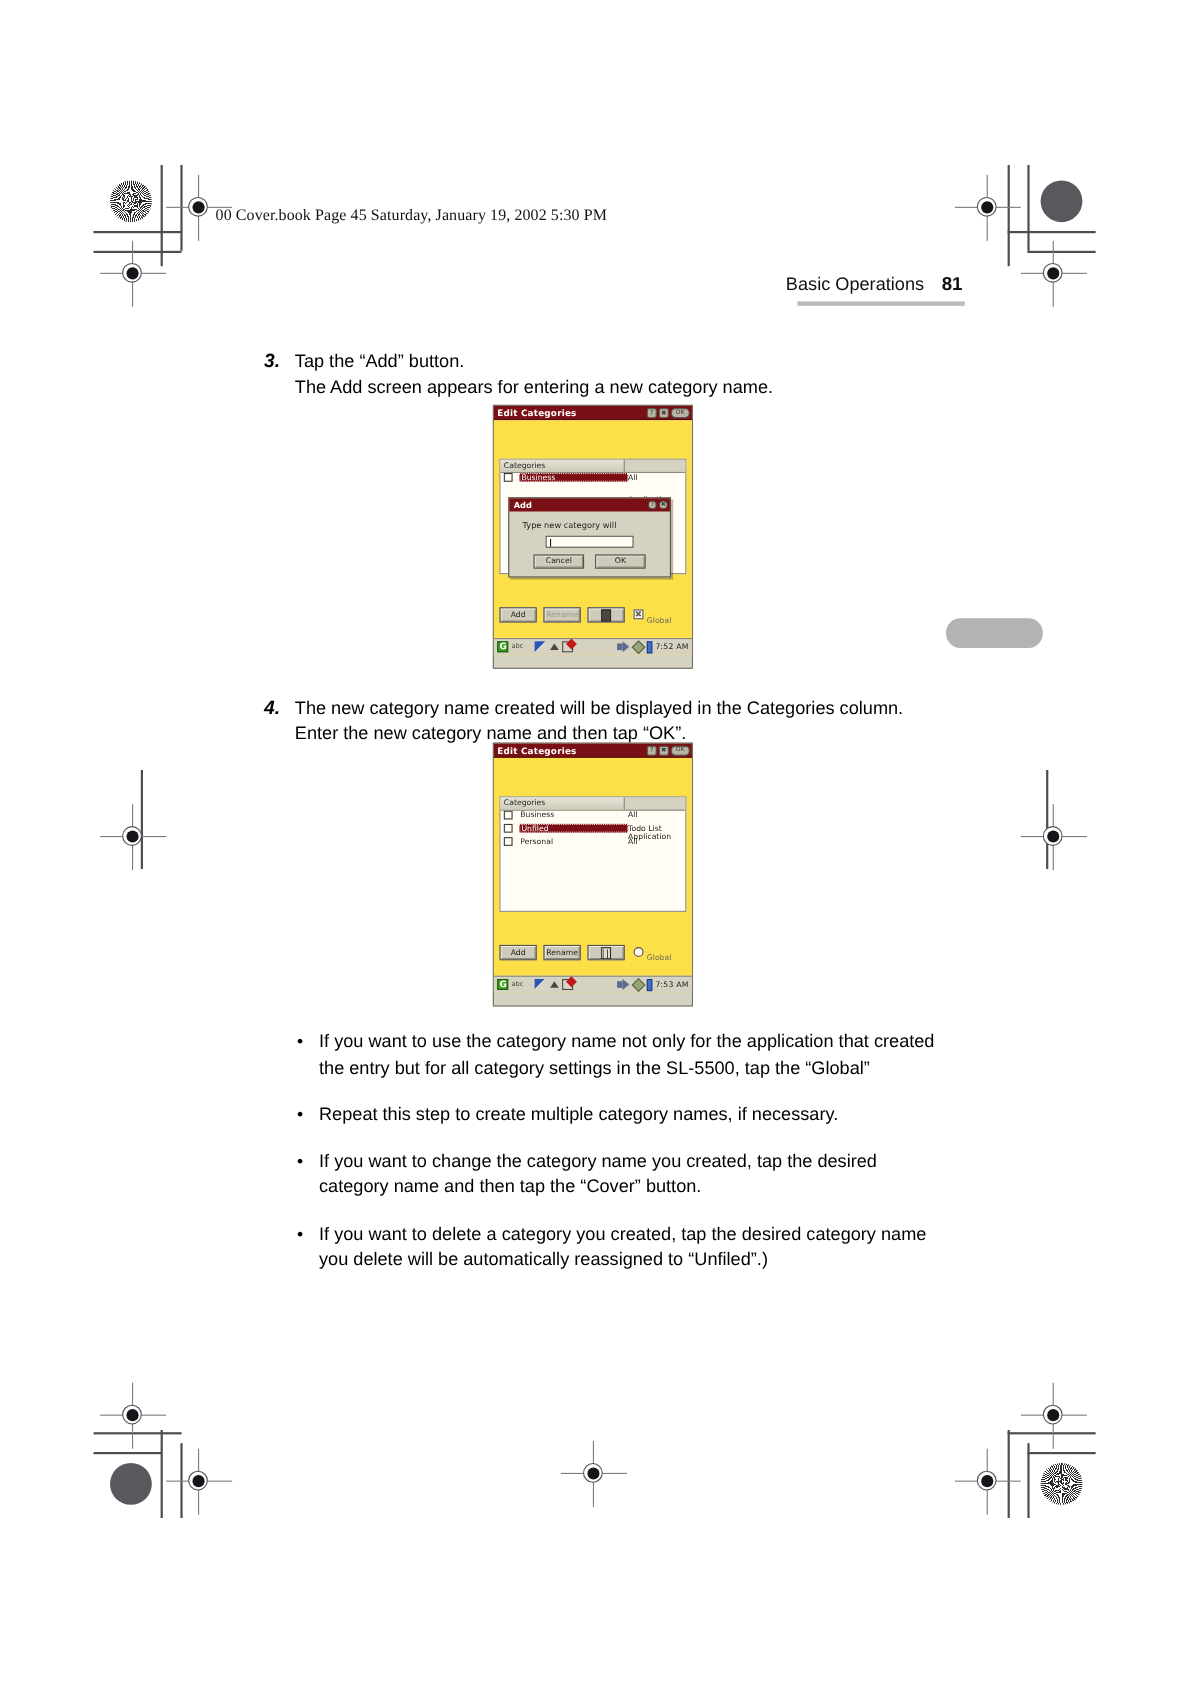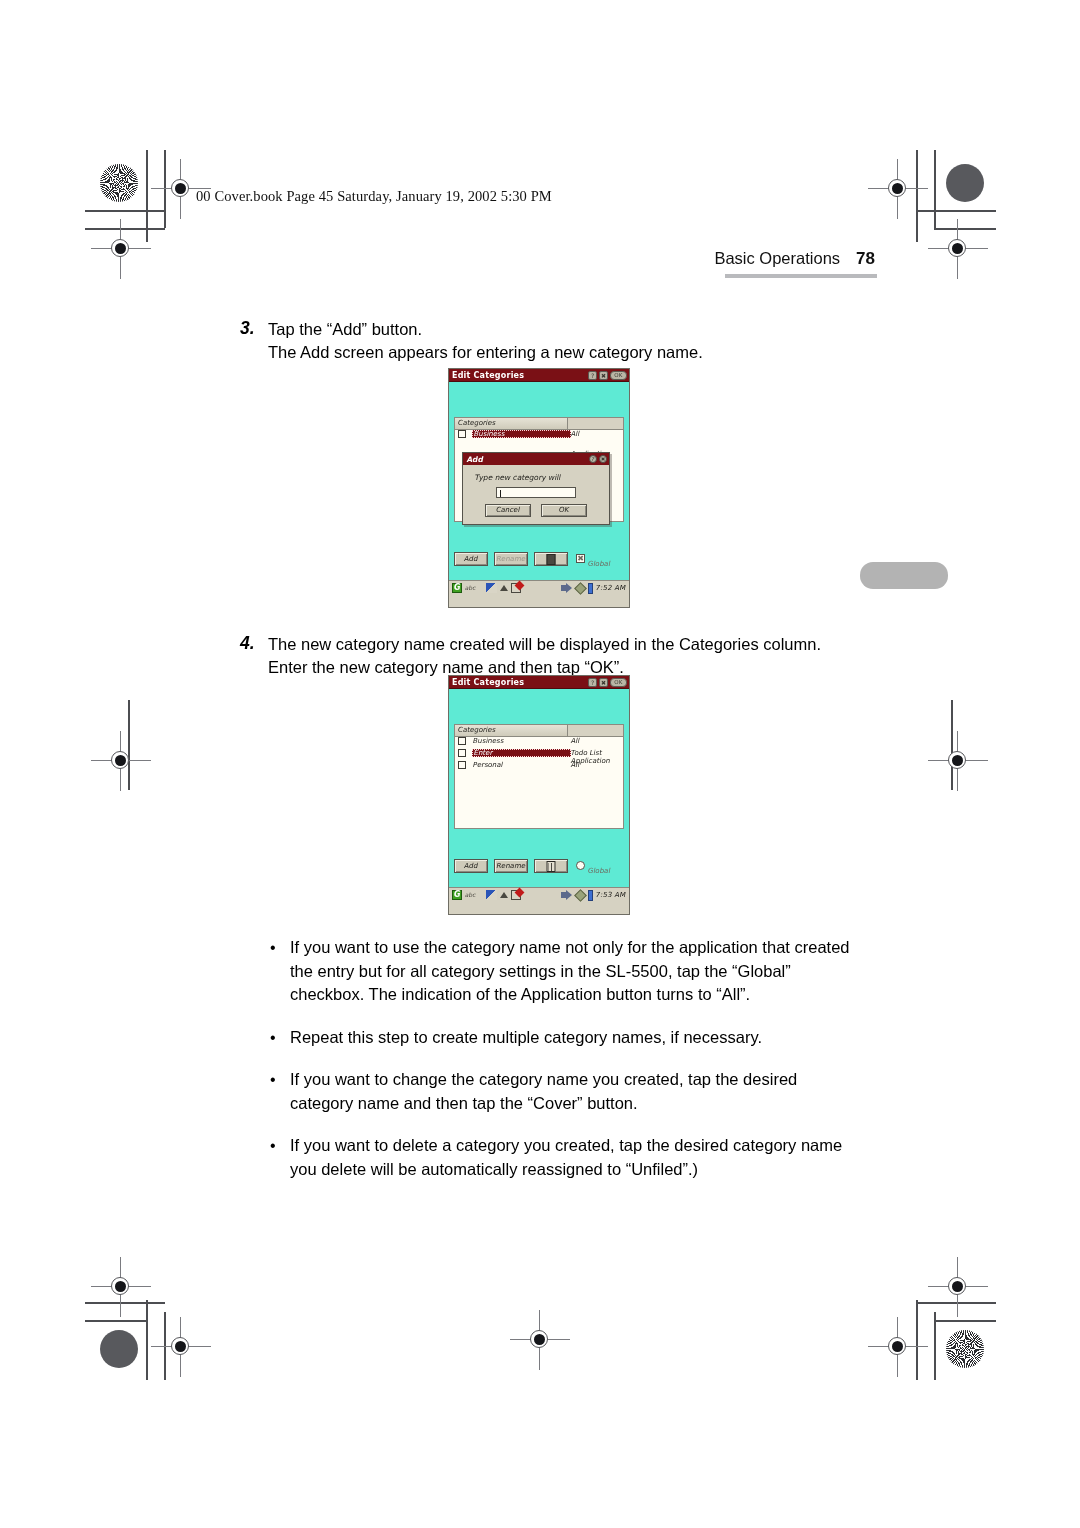--- a/index.html
+++ b/index.html
@@ -86,21 +86,21 @@
     gap:16px;
   }
   .pda-title .tt{font-size:8px;font-weight:bold;letter-spacing:.2px;line-height:9px;}
   .pda-title .btns{display:flex;gap:2px;align-items:center;}
   .tbtn{
     width:9px;height:9px;border-radius:2px;background:#b9b5a5;border:1px solid #5c5a52;
     box-sizing:border-box;font-size:6px;line-height:7px;text-align:center;color:#3a3830;
   }
   .tbtn.ok{width:17px;border-radius:4px;font-size:5.5px;letter-spacing:.2px;}
 
-  .pda-body{position:relative;height:213px;background:#5eead4;font-style:italic;}
+  .pda-body{position:relative;height:213px;background:#fde047;}
   .pda-canvas{
     position:absolute;left:5px;top:35px;right:5px;height:105px;
     background:#fffdf4;border:1px solid #8c8a80;box-sizing:border-box;
   }
   .listhdr{
     display:flex;height:11px;background:#d6d2c2;border-bottom:1px solid #8c8a80;
   }
   .listhdr .c1{
     flex:1;font-size:7px;line-height:11px;padding-left:3px;
     border-right:1px solid #8c8a80;color:#25241f;
@@ -294,21 +294,21 @@
   <div class="reg" style="left:523px;top:1323px;">
     <div class="rh"></div>
       <div class="rv"></div>
       <div class="rcirc"></div>
       <div class="rdot"></div>
   </div>
 </div>
 
 <div class="bookline">00 Cover.book  Page 45  Saturday, January 19, 2002  5:30 PM</div>
 <div class="runhead">
-  <span>Basic Operations</span><span class="pg">78</span>
+  <span>Basic Operations</span><span class="pg">81</span>
 </div>
 <div class="runrule"></div>
 
 <div class="sidetab"></div>
 
 <div class="step" style="left:240px;top:318px;width:620px;">
   <div class="num">3.</div>
   <div class="txt">
     <div>Tap the “Add” button.</div>
     <div>The Add screen appears for entering a new category name.</div>
@@ -415,21 +415,21 @@
         <div class="c1">Categories</div>
         <div class="c2">Application</div>
       </div>
       <div class="lrow">
         <span class="cb"></span>
         <span class="nm">Business</span>
         <span class="ap">All</span>
       </div>
       <div class="lrow sel">
         <span class="cb"></span>
-        <span class="nm">Enter</span>
+        <span class="nm">Unfiled</span>
         <span class="ap">Todo List</span>
       </div>
       <div class="lrow">
         <span class="cb"></span>
         <span class="nm">Personal</span>
         <span class="ap">All</span>
       </div>
     </div>
 
     <div class="pda-toolbar">
@@ -463,21 +463,20 @@
   </div>
 </div>
 
 <div class="bullets">
 
   <div class="bl">
     <div class="dot">•</div>
     <div class="btxt">
       <div>If you want to use the category name not only for the application that created</div>
       <div>the entry but for all category settings in the SL-5500, tap the “Global”</div>
-      <div>checkbox. The indication of the Application button turns to “All”.</div>
     </div>
   </div>
 
   <div class="bl">
     <div class="dot">•</div>
     <div class="btxt">
       <div>Repeat this step to create multiple category names, if necessary.</div>
     </div>
   </div>
 

